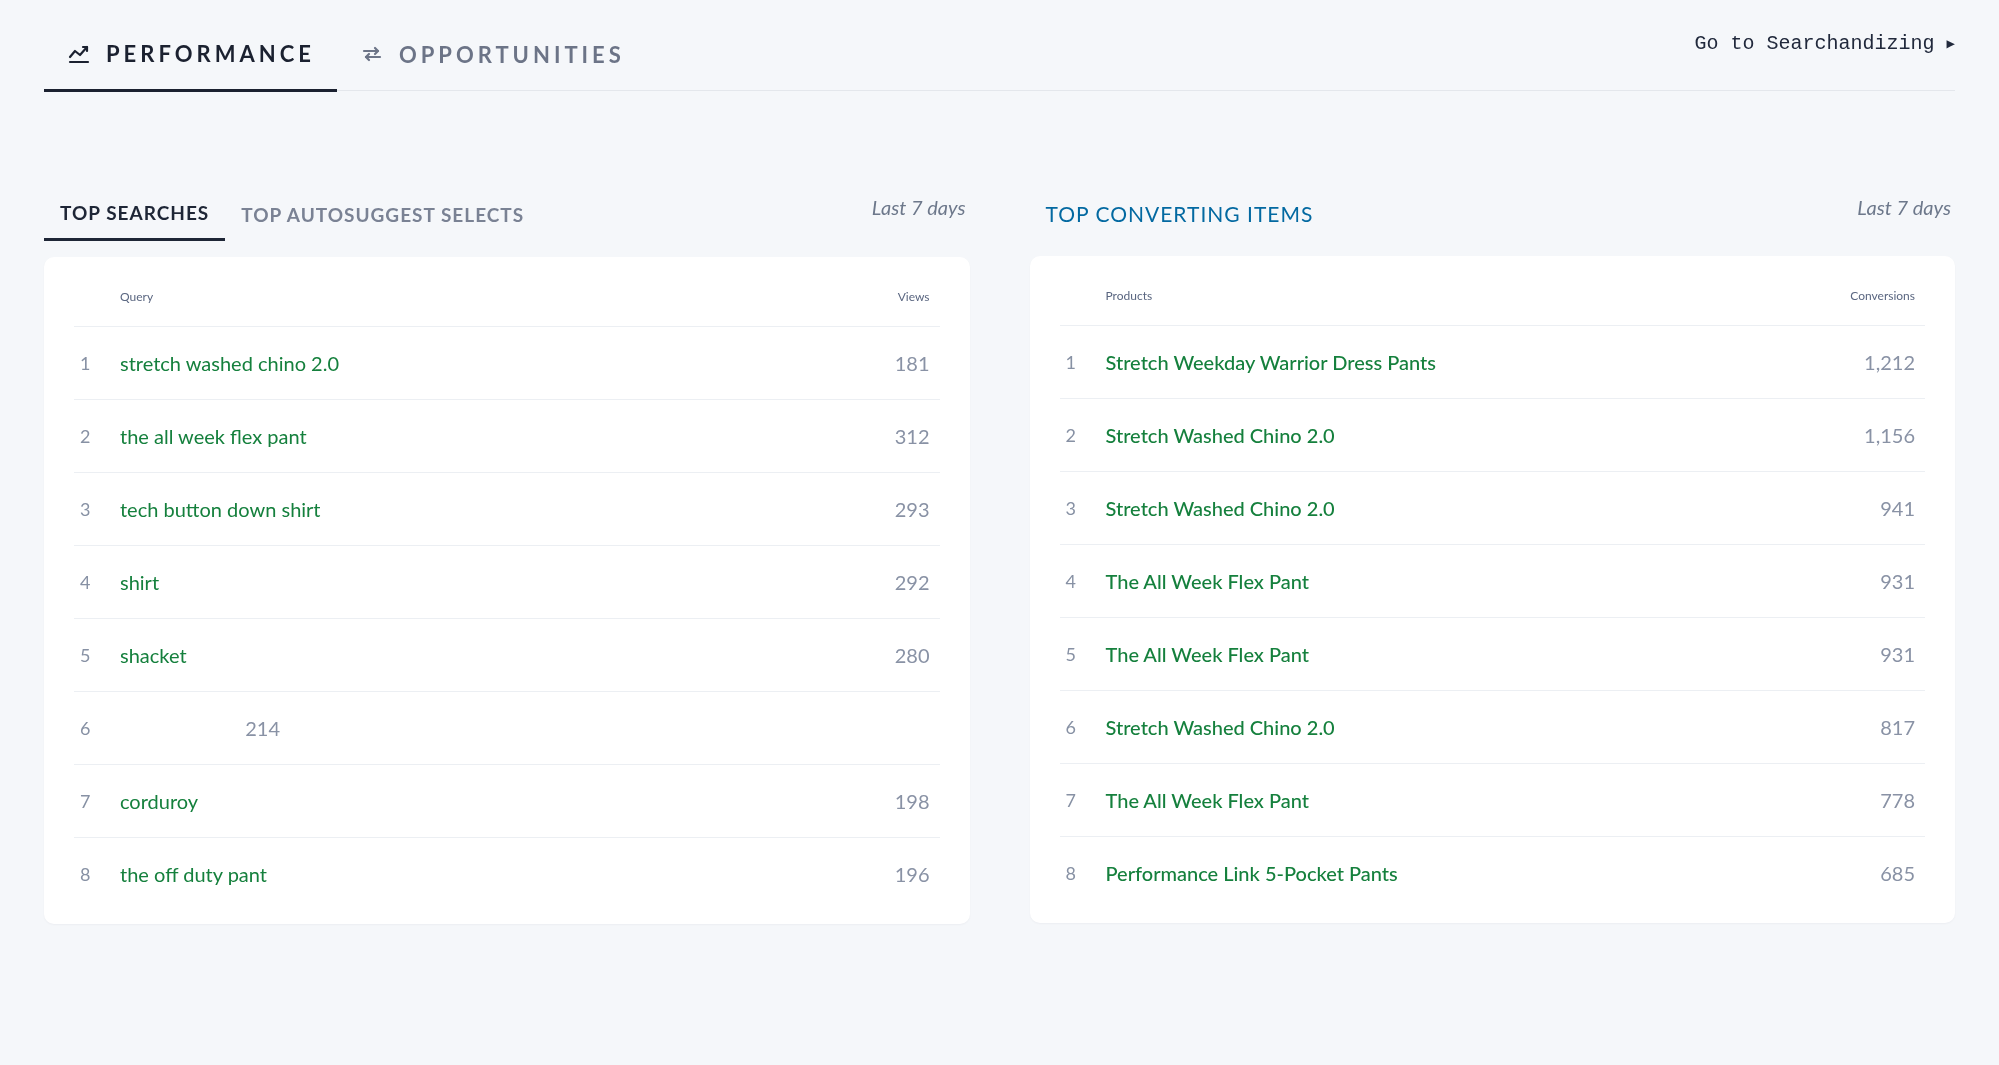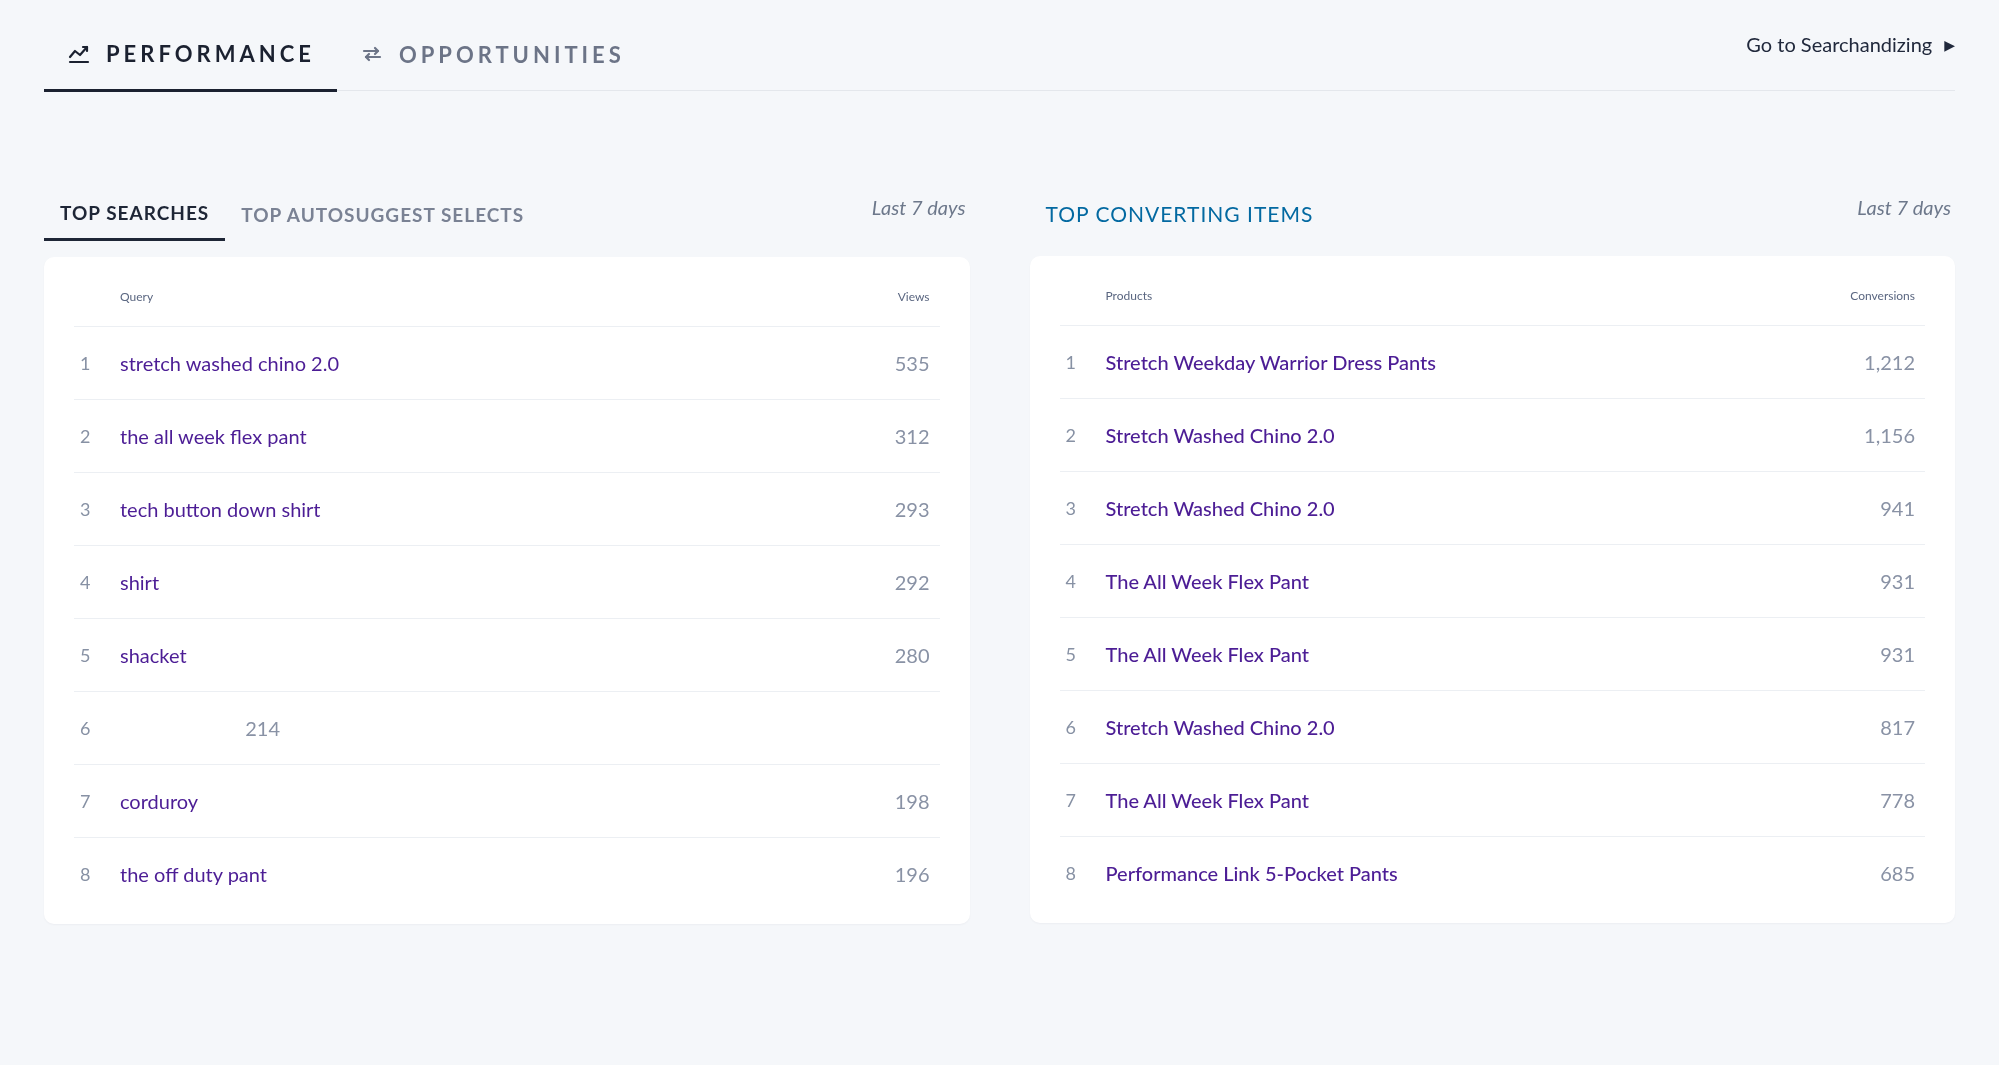--- a/index.html
+++ b/index.html
@@ -52,20 +52,21 @@
     .top-link {
       position: absolute;
       right: 0;
       top: 32px;
       font-size: 20px;
       color: #21293c;
       display: flex;
       align-items: center;
       gap: 12px;
       cursor: pointer;
+      font-family: Liberation Mono, monospace;
     }
     .top-link .chev {
       font-size: 14px;
     }
     .cards {
       display: flex;
       gap: 60px;
       margin-top: 100px;
     }
     .col {
@@ -133,21 +134,21 @@
     }
     .row .idx {
       width: 40px;
       font-size: 18px;
       color: #8791a4;
       text-align: left;
     }
     .row .name {
       flex: 1;
       font-size: 20px;
-      color: #4c1d95;
+      color: #15803d;
     }
     .row .metric {
       width: 160px;
       text-align: right;
       font-size: 20px;
       color: #8992a5;
     }
     .left-card .row .name {
       font-weight: 400;
     }
@@ -203,21 +204,21 @@
 
       <div class="card left-card">
         <div class="card-header">
           <span class="hdr-left">Query</span>
           <span class="hdr-right">Views</span>
         </div>
 
         <div class="row">
           <span class="idx">1</span>
           <span class="name">stretch washed chino 2.0</span>
-          <span class="metric">535</span>
+          <span class="metric">181</span>
         </div>
         <div class="row">
           <span class="idx">2</span>
           <span class="name">the all week flex pant</span>
           <span class="metric">312</span>
         </div>
         <div class="row">
           <span class="idx">3</span>
           <span class="name">tech button down shirt</span>
           <span class="metric">293</span>

